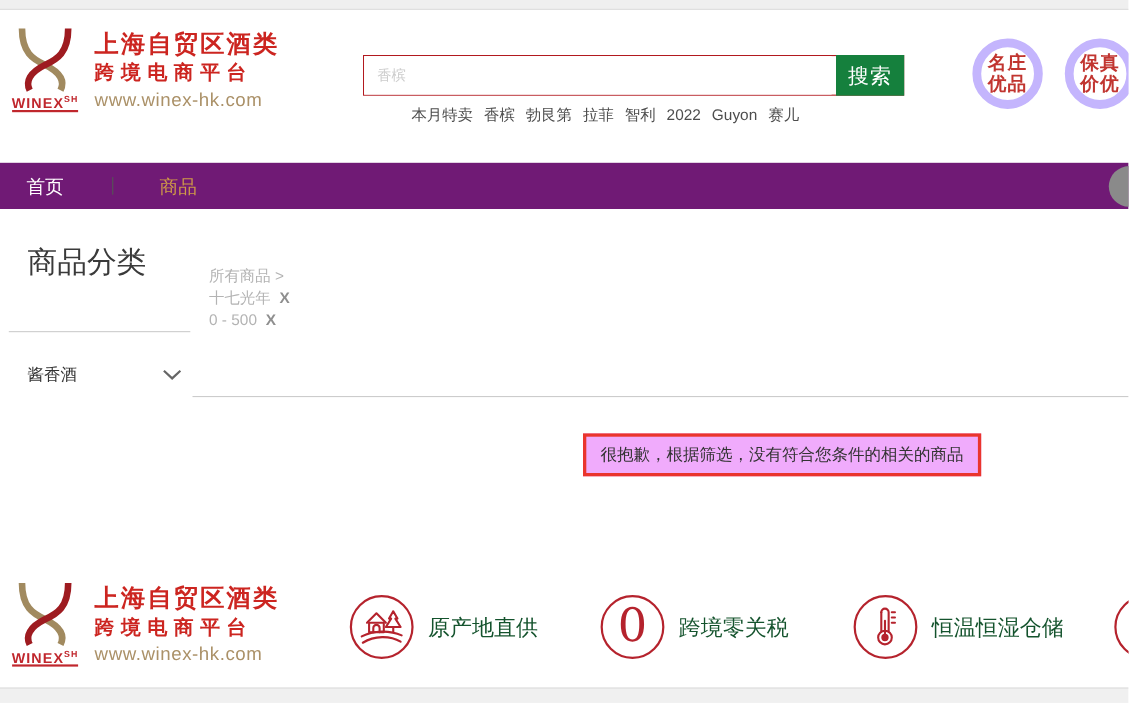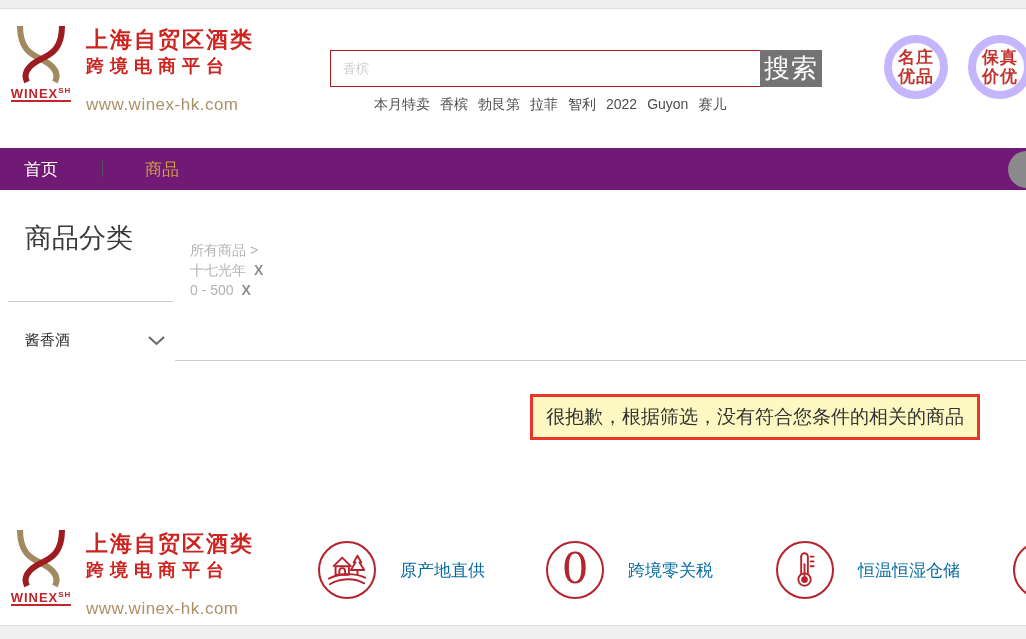--- a/index.html
+++ b/index.html
@@ -22,30 +22,30 @@
   
   .logo { position: absolute; display: flex; align-items: flex-start; }
   .logo-glyph-col { width: 66px; text-align: center; }
   .logo-glyph { display: block; margin: 0 auto; }
   .logo-brand { font-size: 13px; font-weight: bold; color: #c0272d; letter-spacing: 1px;
     border-bottom: 2px solid #c0272d; padding-bottom: 0; display: inline-block; line-height: 13px; }
   .logo-brand sup { font-size: 8px; }
   .logo-text { margin-left: 12px; padding-top: 2px; }
   .logo-title1 { font-size: 22px; font-weight: bold; color: #cc2520; letter-spacing: 2px; line-height: 27px; }
   .logo-title2 { font-size: 18px; font-weight: bold; color: #cc2520; letter-spacing: 6px; line-height: 27px; }
-  .logo-site { font-size: 17px; color: #ab9168; margin-top: 15px; letter-spacing: 0.5px; }
+  .logo-site { font-size: 17px; color: #ab9168; margin-top: 1px; letter-spacing: 0.5px; }
 
   
   .search-area { position: absolute; left: 330px; top: 50px; width: 494px; }
   .search-box { display: flex; width: 492px; height: 37px; border: 1px solid #b2191f; background: #fff; }
   .search-input { flex: 1; border: none; outline: none; padding: 0 12px; font-size: 13px; color: #333;
     font-family: "Liberation Sans", sans-serif; }
   .search-input::placeholder { color: #ccc; }
-  .search-btn { width: 62px; height: 37px; margin: -1px -1px -1px 4px; background: #737373; color: #fff;
-    border: none; font-size: 26px; cursor: pointer; font-family: "Liberation Sans", sans-serif; letter-spacing: 1px; }
+  .search-btn { width: 62px; height: 37px; margin: -1px -1px -1px 4px; background: #15803d; color: #fff;
+    border: none; font-size: 19px; cursor: pointer; font-family: "Liberation Sans", sans-serif; letter-spacing: 1px; }
   .hot-keywords { display: flex; gap: 10px; margin-top: 9px; font-size: 14px; color: #4d4d4d; margin-left: 44px; }
   .hot-keywords.row2 { margin-top: 7px; }
   .hot-keywords span { cursor: pointer; white-space: nowrap; }
 
   
   .badge { position: absolute; width: 64px; height: 64px; border: 8px solid #c4b5fd; border-radius: 50%;
     display: flex; flex-direction: column; align-items: center; justify-content: center;
     color: #c13530; font-size: 17px; line-height: 19px; font-weight: bold; letter-spacing: 1px; }
   .badge-1 { left: 884px; top: 35px; }
   .badge-2 { left: 968px; top: 35px; }
@@ -67,27 +67,27 @@
     align-items: center; justify-content: space-between; cursor: pointer; }
   .category-label { font-size: 15px; color: #333; }
 
   .filters { position: absolute; left: 190px; top: 240px; font-size: 14px; color: #b3b3b3; line-height: 20px; }
   .filter-tag { display: flex; align-items: center; }
   .filter-x { color: #8f8f8f; font-weight: bold; margin-left: 8px; font-size: 14px; cursor: pointer; }
 
   .content-divider { position: absolute; left: 175px; top: 360px; width: 851px; border-top: 1px solid #ccc; }
 
   .empty-message { position: absolute; left: 530px; top: 394px; border: 3px solid #ea352d;
-    padding: 7px 13px; font-size: 19px; color: #333; background: #fef9c3; white-space: nowrap; }
+    padding: 7px 13px; font-size: 15px; color: #333; background: #f0abfc; white-space: nowrap; }
 
   
   .feature { position: absolute; display: flex; align-items: center; }
   .feature-circle { width: 58px; height: 58px; border: 2px solid #b5232d; border-radius: 50%;
     display: flex; align-items: center; justify-content: center; color: #b5232d; flex: none; }
-  .feature-label { font-size: 17px; color: #0369a1; margin-left: 24px; white-space: nowrap; }
+  .feature-label { font-size: 20px; color: #14532d; margin-left: 13px; white-space: nowrap; }
   .feature-1 { left: 318px; top: 541px; }
   .feature-2 { left: 546px; top: 541px; }
   .feature-3 { left: 776px; top: 541px; }
   .feature-4 { left: 1013px; top: 541px; }
   .zero-glyph { font-family: "DejaVu Serif", serif; font-size: 42px; line-height: 1; margin-top: -3px; }
 </style>
 </head>
 <body>
 
 <div class="page">

